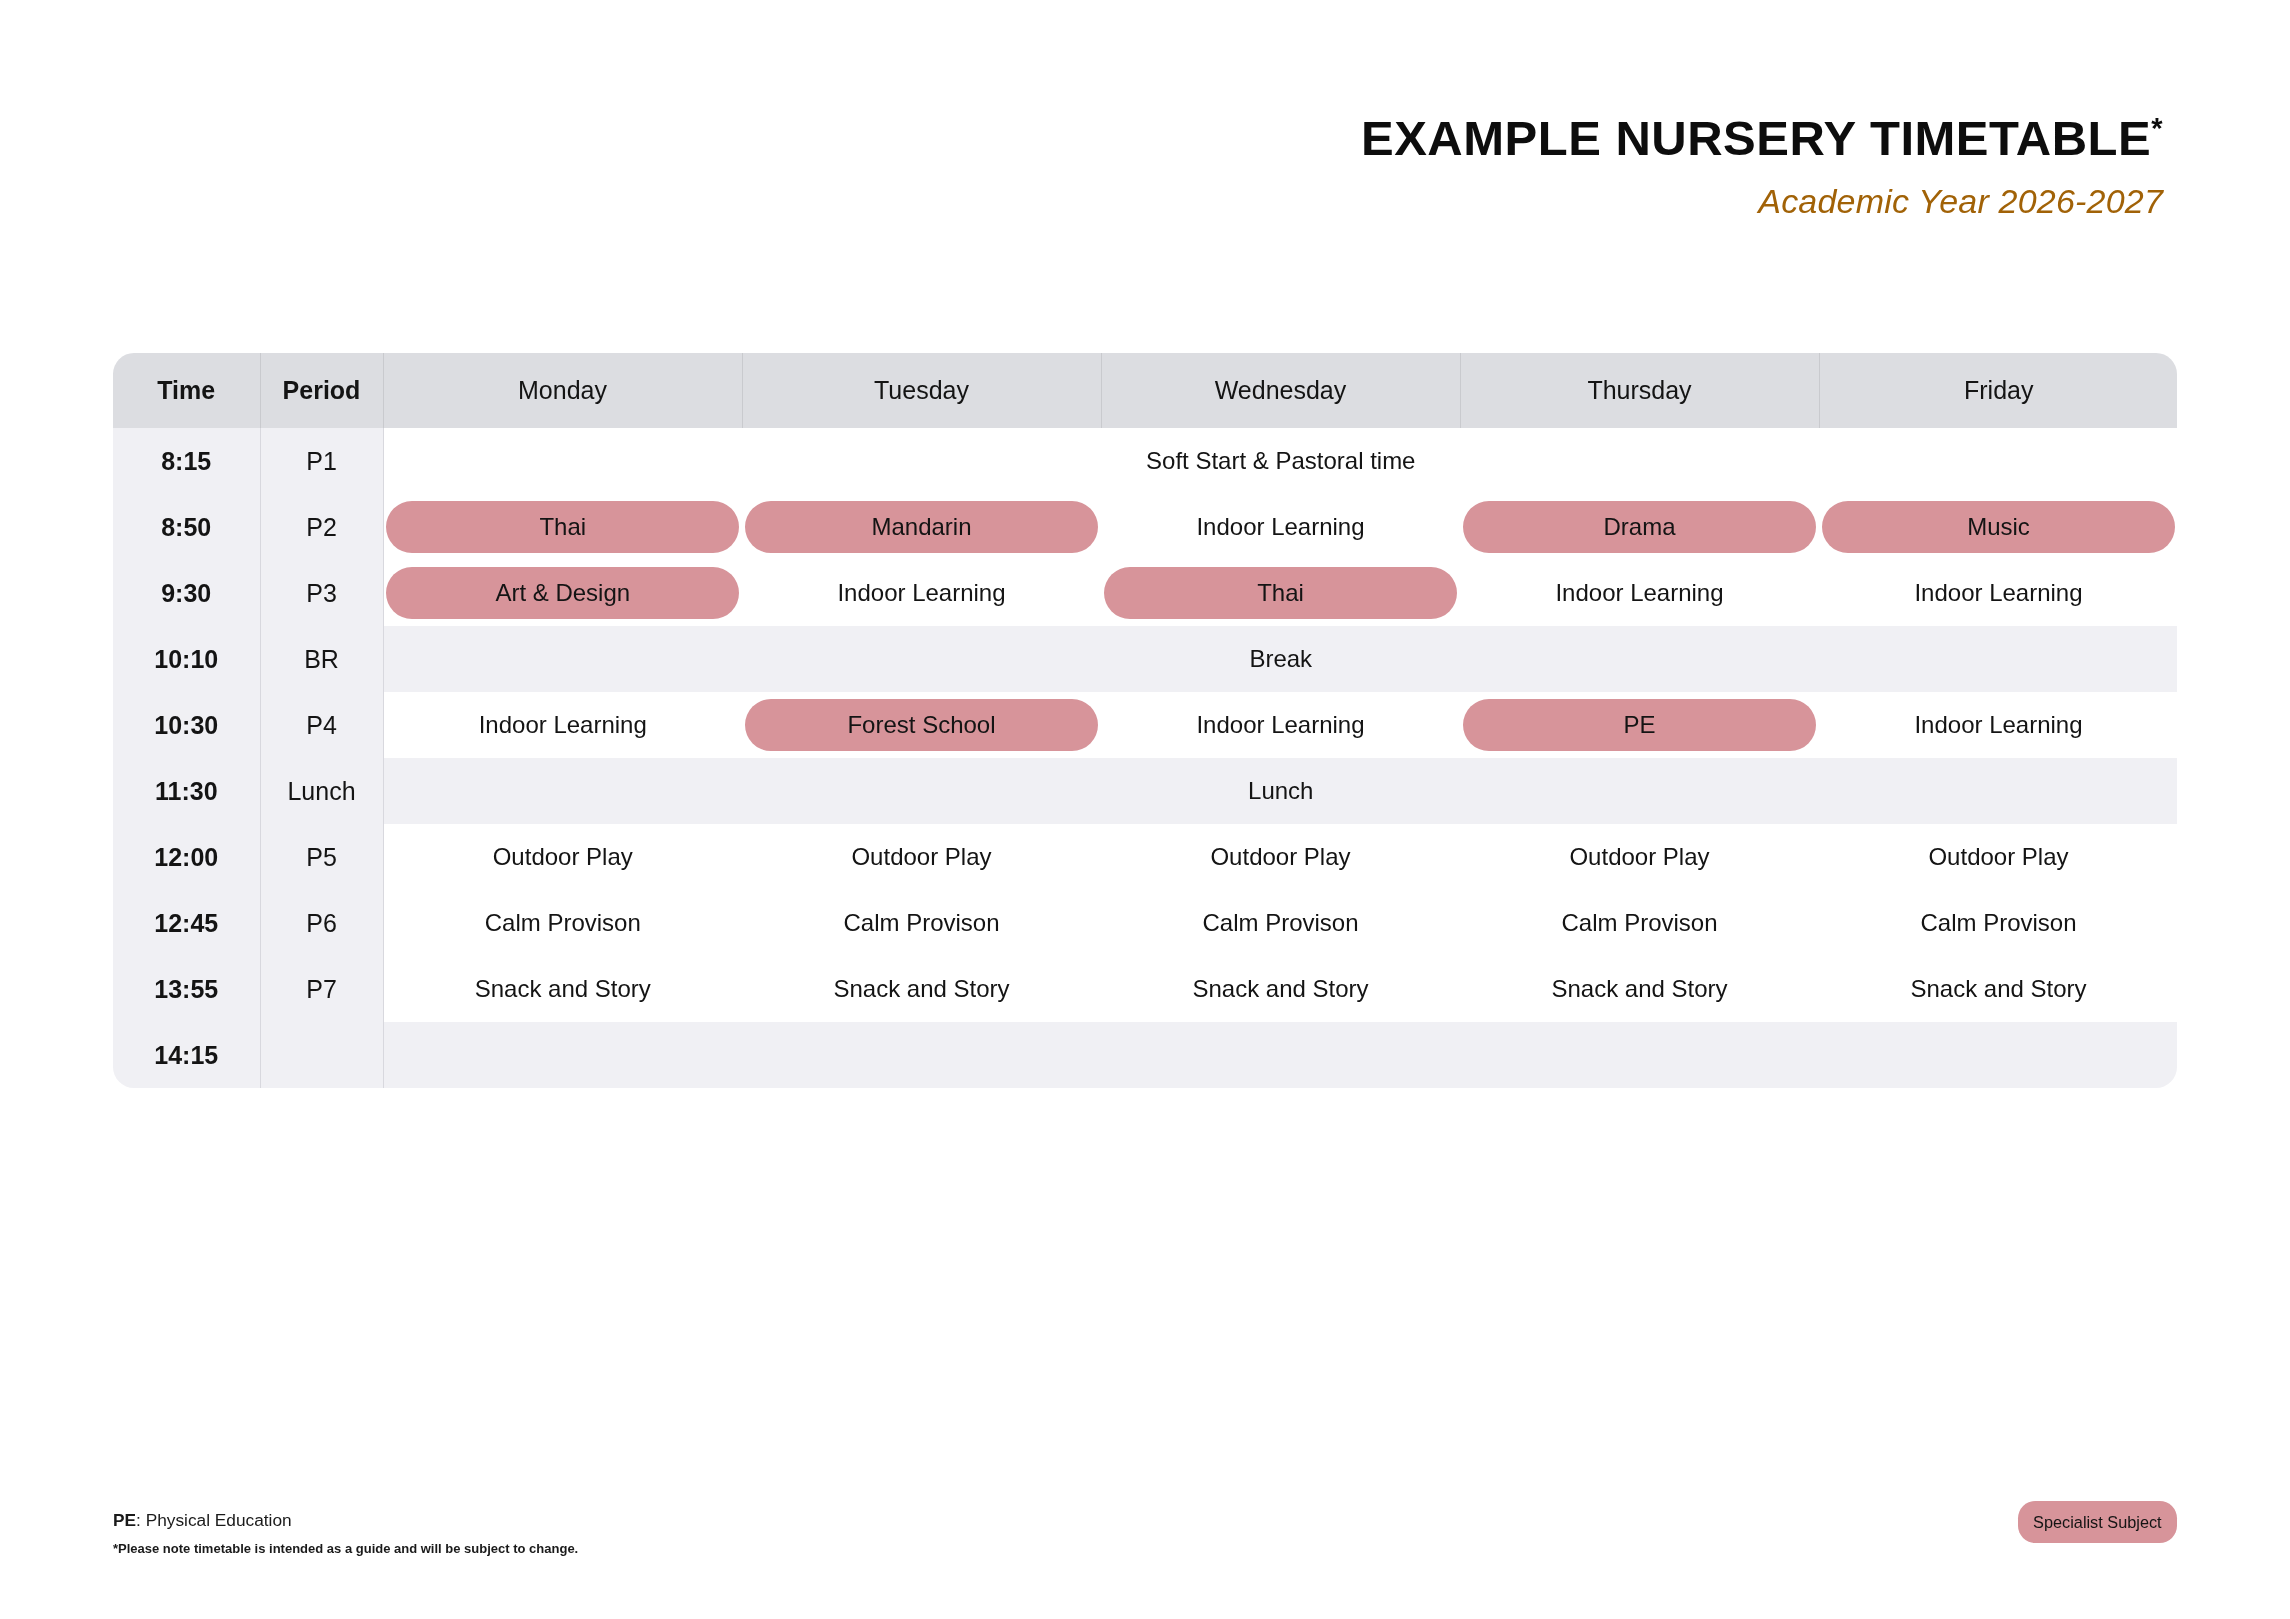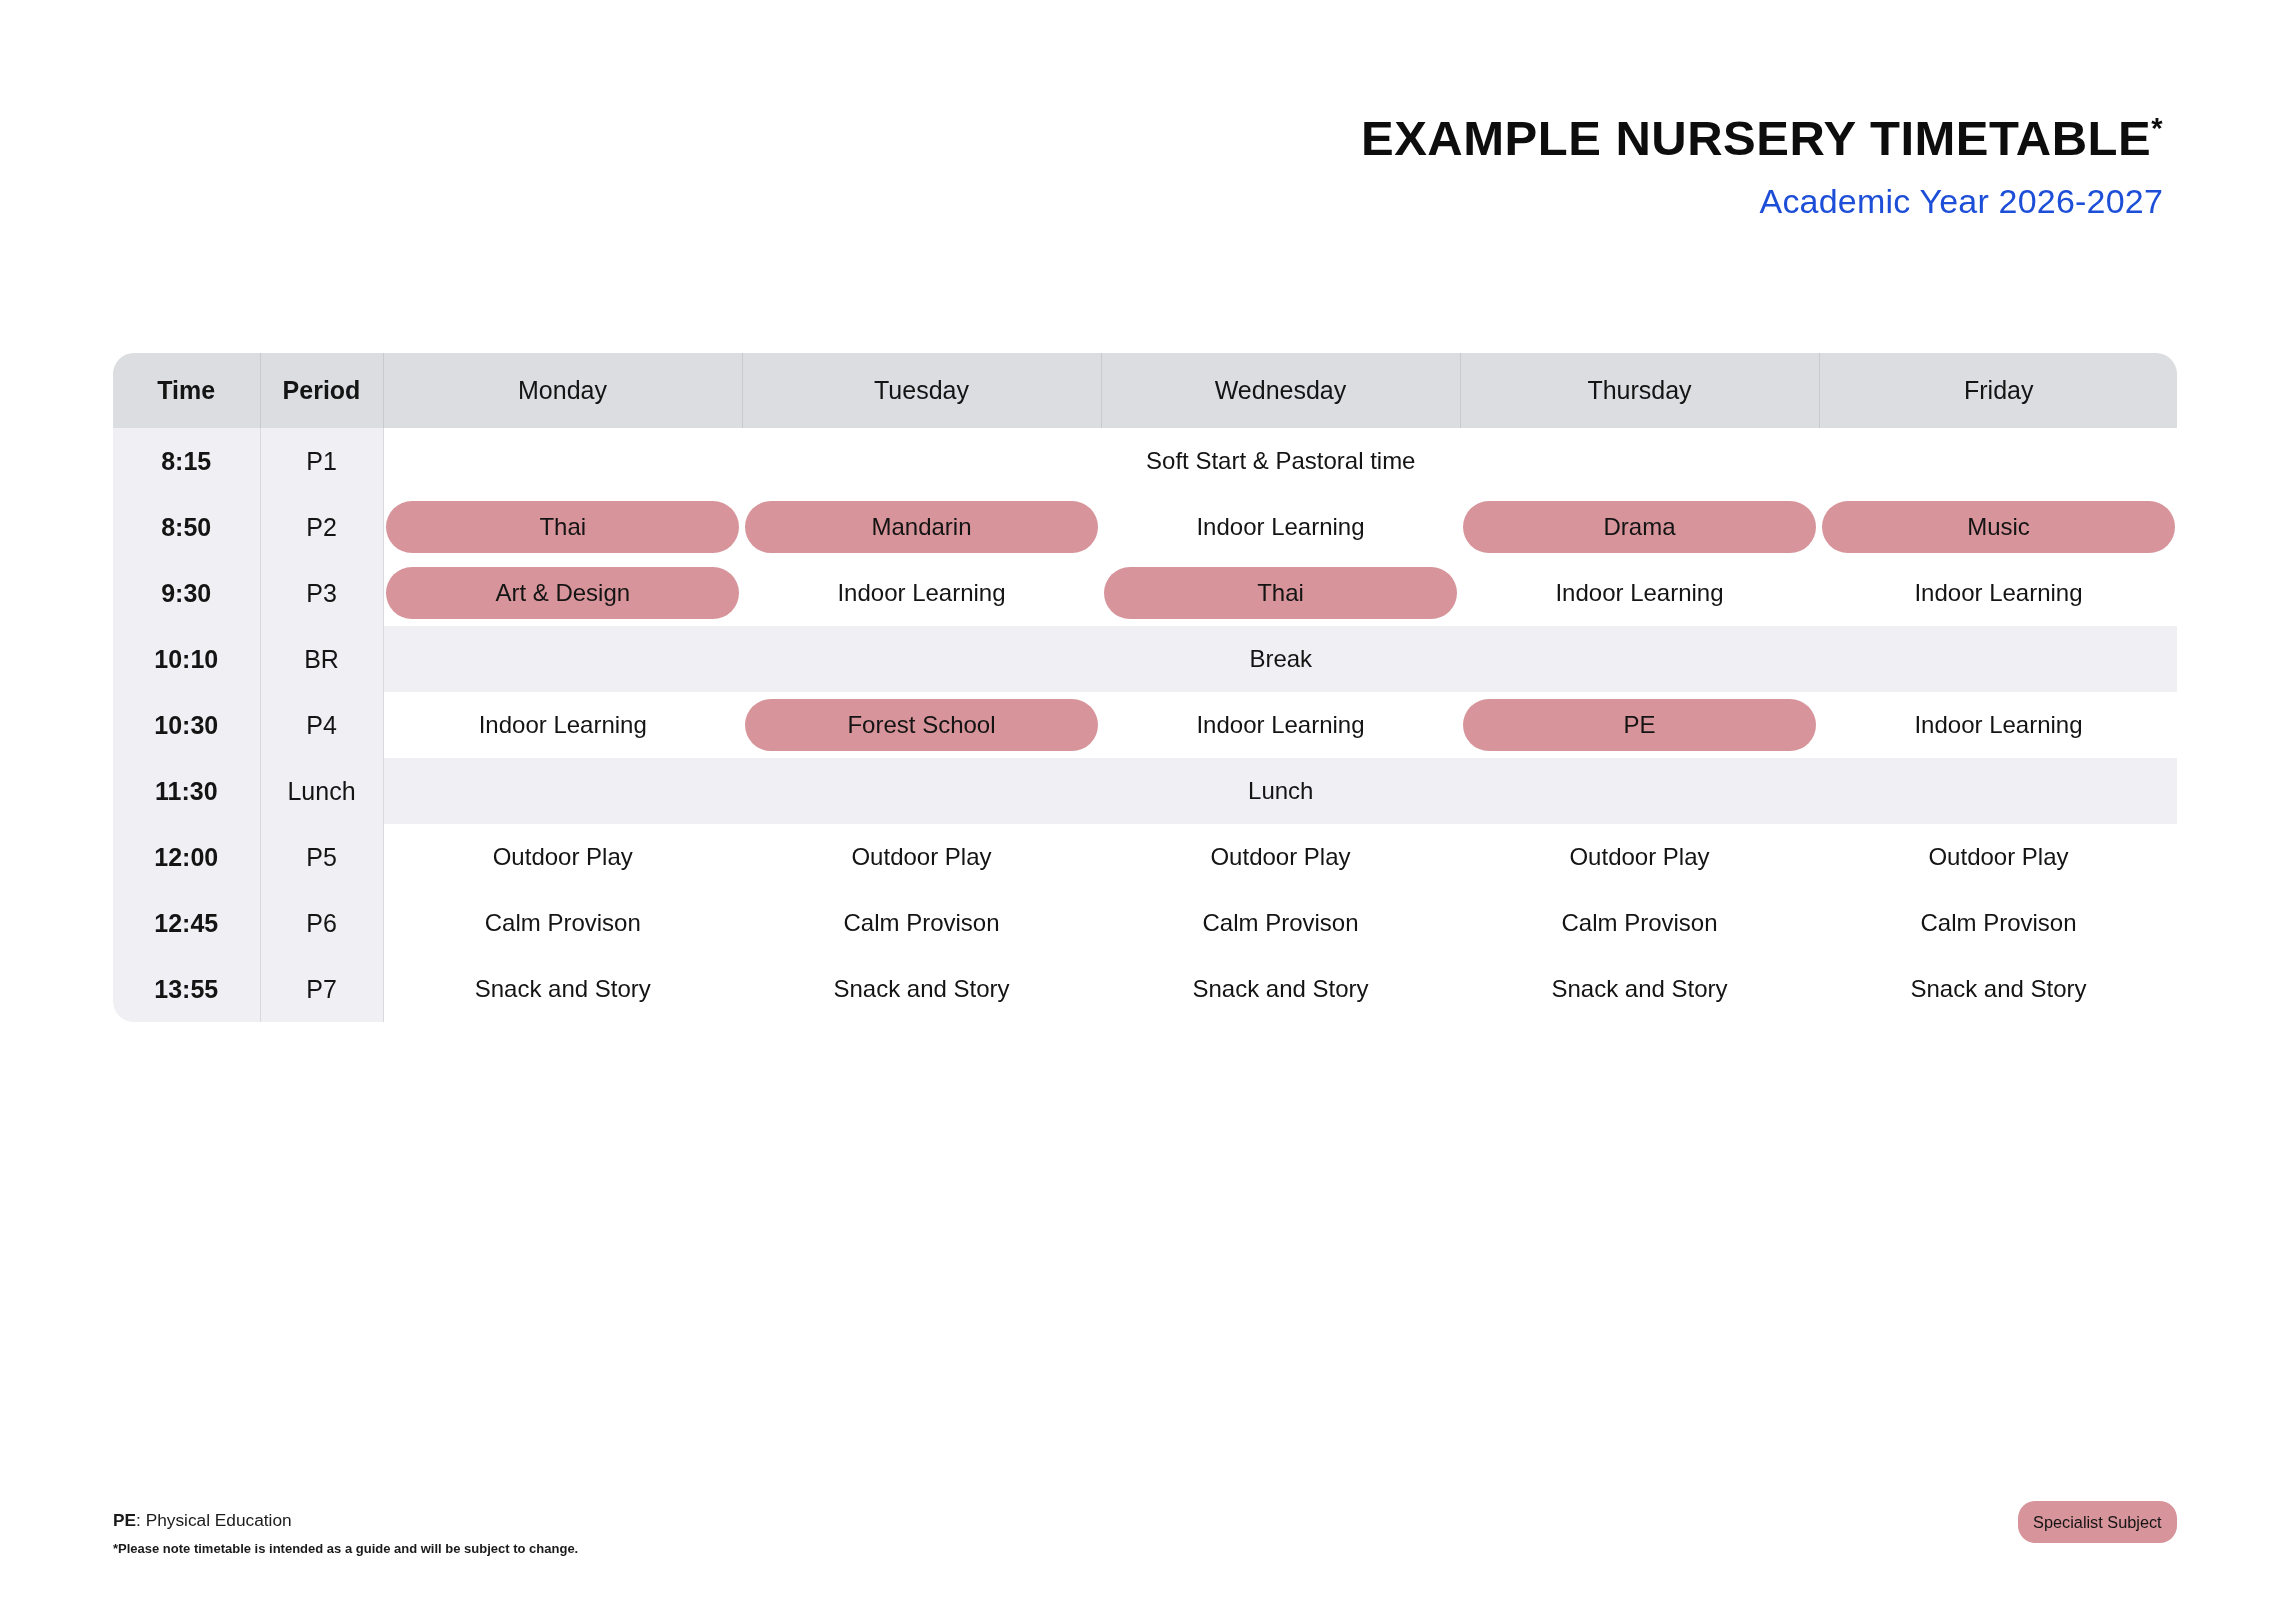--- a/index.html
+++ b/index.html
@@ -50,23 +50,24 @@
   }
   .title .star {
     font-size: 29px;
     vertical-align: super;
     font-weight: 600;
   }
   .subtitle {
     margin-top: 17.3px;
     font-size: 34px;
     font-weight: 400;
-    color: #1d4ed8;
+    color: #a16207;
     letter-spacing: 0.2px;
     white-space: nowrap;
+    font-style: italic;
   }
 
   
   .tt-wrap {
     position: absolute;
     left: 113px;
     top: 353px;
     width: 2064px;
     border-radius: 21px;
     overflow: hidden;
@@ -297,20 +298,25 @@
           </tr>
           <tr>
             <td class="cell gutter time">13:55</td>
             <td class="cell gutter period">P7</td>
             <td class="cell">Snack and Story</td>
             <td class="cell">Snack and Story</td>
             <td class="cell">Snack and Story</td>
             <td class="cell">Snack and Story</td>
             <td class="cell">Snack and Story</td>
           </tr>
+          <tr>
+            <td class="cell gutter time tail">14:15</td>
+            <td class="cell gutter period tail"></td>
+            <td colspan="5" class="cell tail"></td>
+          </tr>
         </tbody>
     </table>
   </div>
 
   <div class="footer">
     <div><span class="abbr">PE</span><span>: Physical Education</span></div>
     <div class="note">*Please note timetable is intended as a guide and will be subject to change.</div>
   </div>
 
   <div class="legend">Specialist Subject</div>

